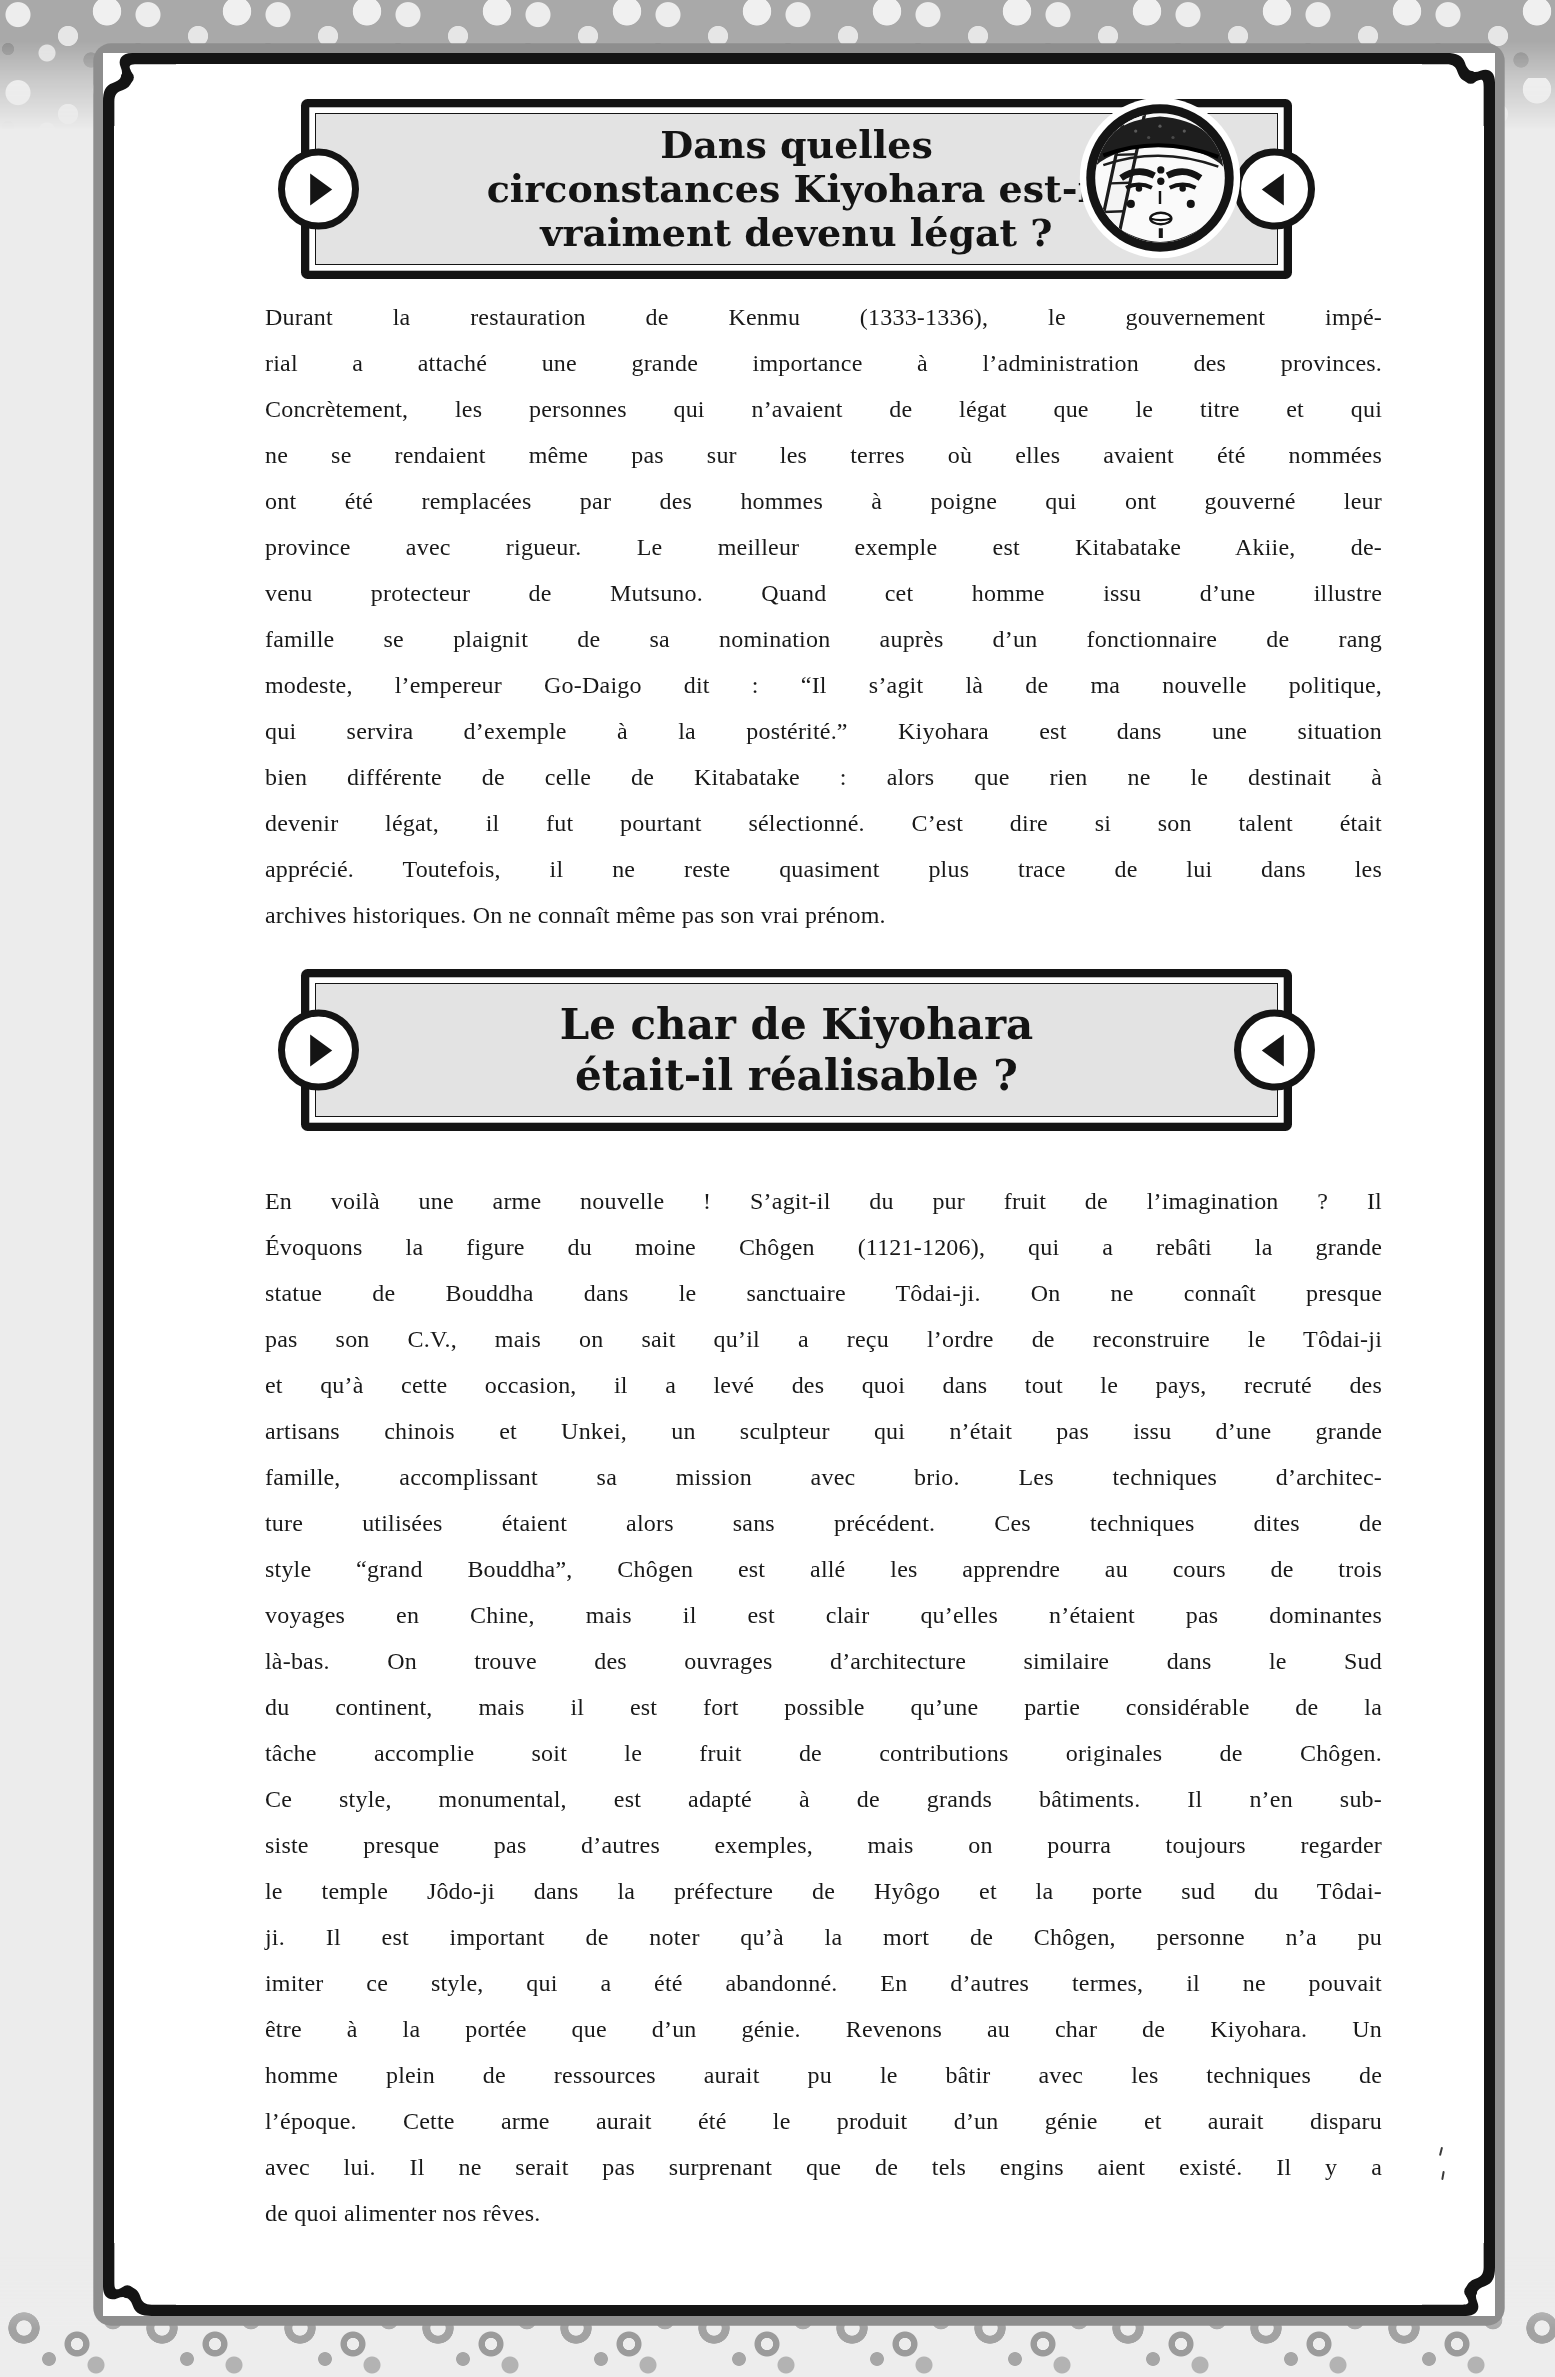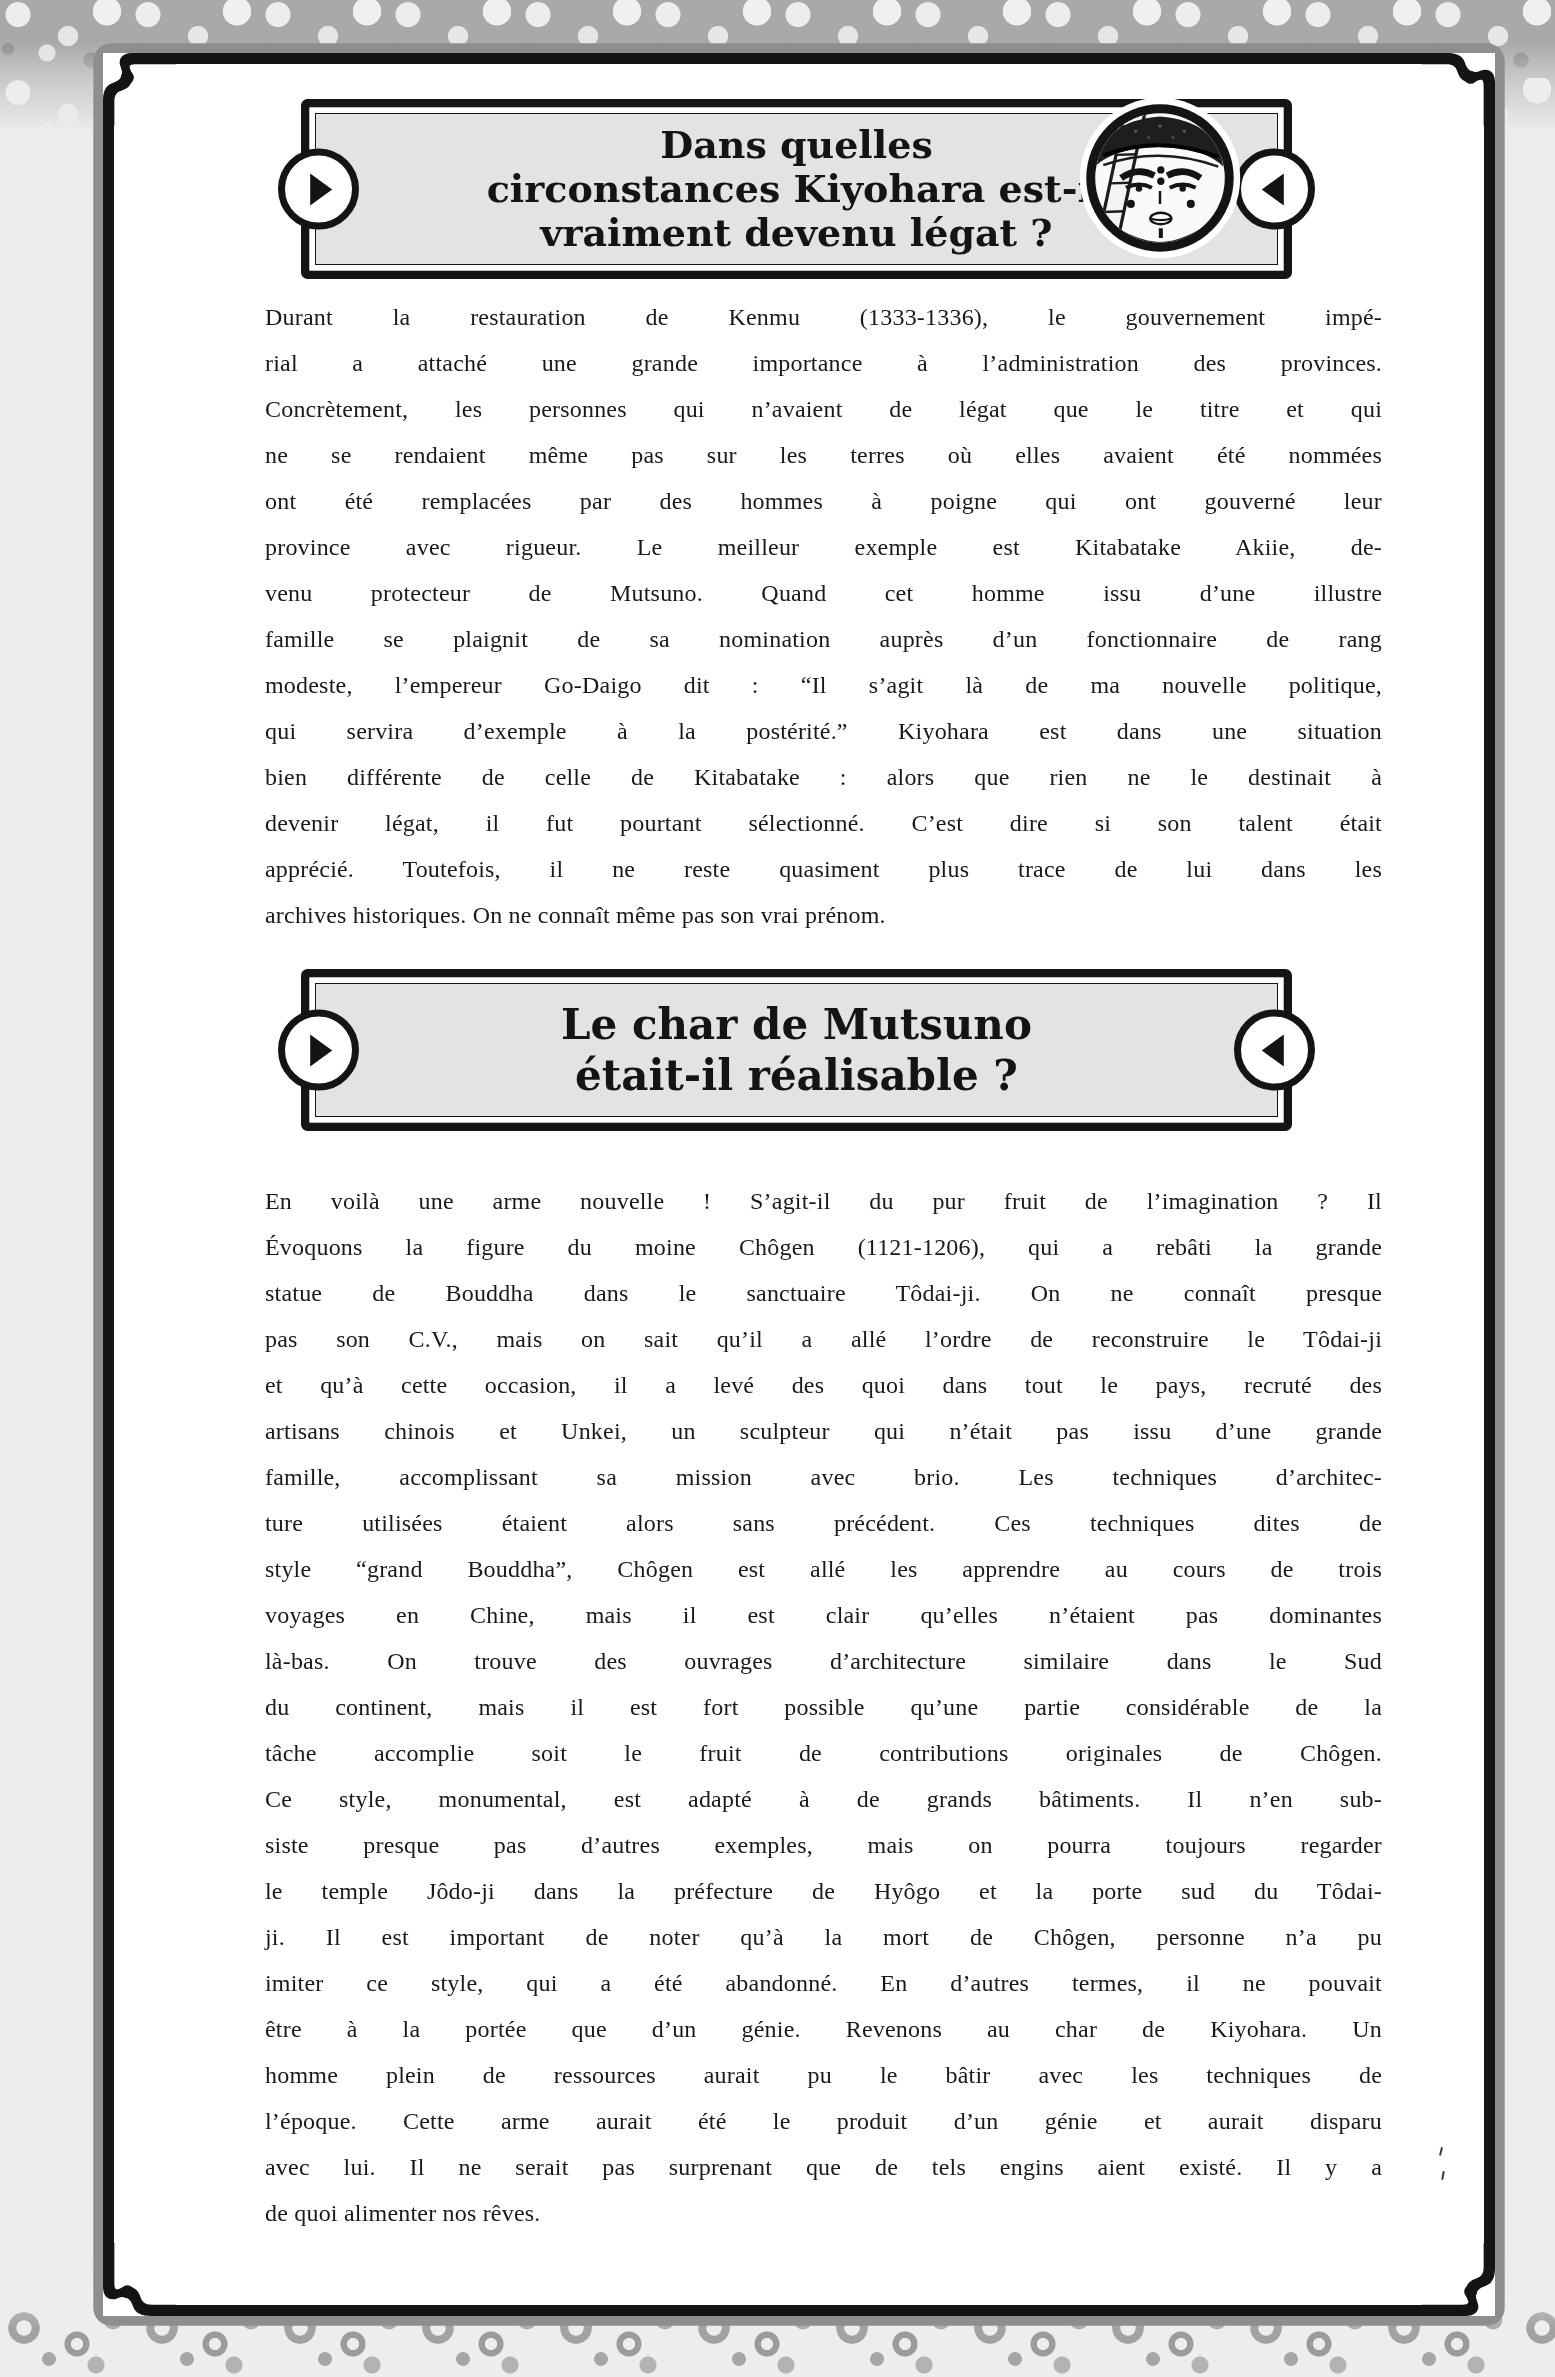--- a/index.html
+++ b/index.html
@@ -215,37 +215,37 @@
         <div class="body-line">qui servira d’exemple à la postérité.” Kiyohara est dans une situation</div>
         <div class="body-line">bien différente de celle de Kitabatake : alors que rien ne le destinait à</div>
         <div class="body-line">devenir légat, il fut pourtant sélectionné. C’est dire si son talent était</div>
         <div class="body-line">apprécié. Toutefois, il ne reste quasiment plus trace de lui dans les</div>
         <div class="body-line last">archives historiques. On ne connaît même pas son vrai prénom.</div>
       </div>
 
     <div class="banner banner-2">
       <div class="banner-inner">
         <div class="banner-title">
-            <div class="title-line">Le char de Mutsuno</div>
+            <div class="title-line">Le char de Kiyohara</div>
             <div class="title-line last">était-il réalisable ?</div>
           </div>
       </div>
       <div class="notch notch-left">
         <span class="tri"></span>
       </div>
       <div class="notch notch-right">
         <span class="tri"></span>
       </div>
     </div>
 
     <div class="para para-2">
         <div class="body-line">En voilà une arme nouvelle ! S’agit-il du pur fruit de l’imagination ? Il</div>
         <div class="body-line">Évoquons la figure du moine Chôgen (1121-1206), qui a rebâti la grande</div>
         <div class="body-line">statue de Bouddha dans le sanctuaire Tôdai-ji. On ne connaît presque</div>
-        <div class="body-line">pas son C.V., mais on sait qu’il a allé l’ordre de reconstruire le Tôdai-ji</div>
+        <div class="body-line">pas son C.V., mais on sait qu’il a reçu l’ordre de reconstruire le Tôdai-ji</div>
         <div class="body-line">et qu’à cette occasion, il a levé des quoi dans tout le pays, recruté des</div>
         <div class="body-line">artisans chinois et Unkei, un sculpteur qui n’était pas issu d’une grande</div>
         <div class="body-line">famille, accomplissant sa mission avec brio. Les techniques d’architec-</div>
         <div class="body-line">ture utilisées étaient alors sans précédent. Ces techniques dites de</div>
         <div class="body-line">style “grand Bouddha”, Chôgen est allé les apprendre au cours de trois</div>
         <div class="body-line">voyages en Chine, mais il est clair qu’elles n’étaient pas dominantes</div>
         <div class="body-line">là-bas. On trouve des ouvrages d’architecture similaire dans le Sud</div>
         <div class="body-line">du continent, mais il est fort possible qu’une partie considérable de la</div>
         <div class="body-line">tâche accomplie soit le fruit de contributions originales de Chôgen.</div>
         <div class="body-line">Ce style, monumental, est adapté à de grands bâtiments. Il n’en sub-</div>

